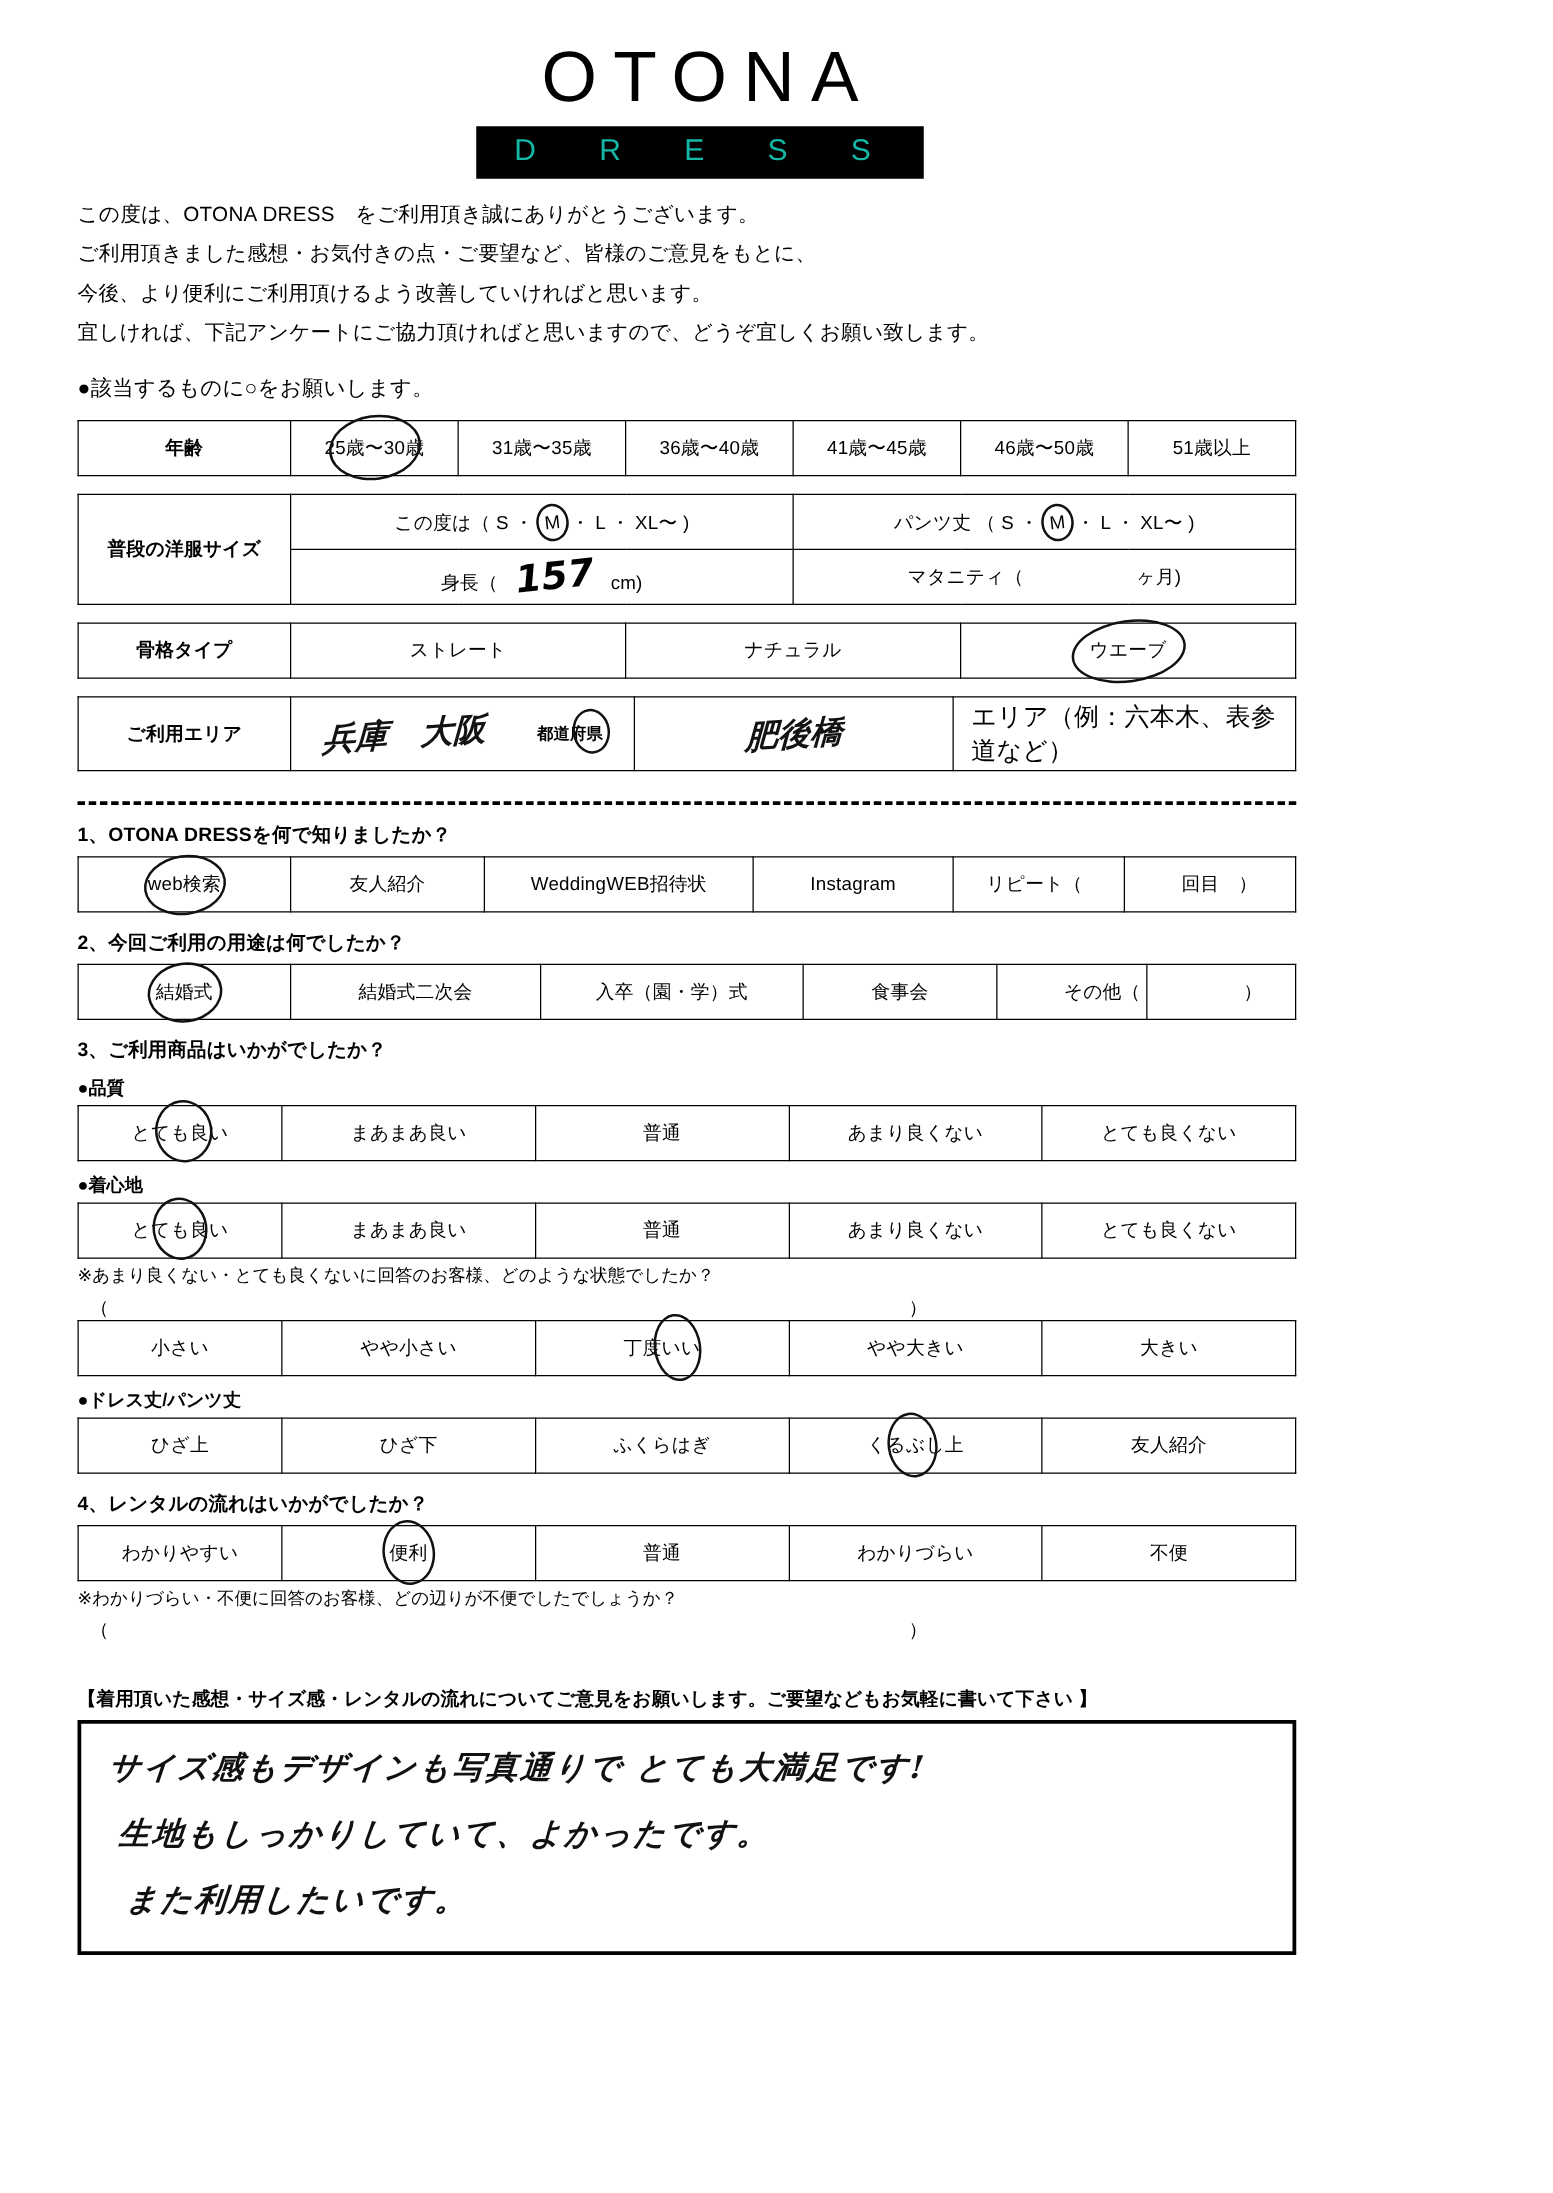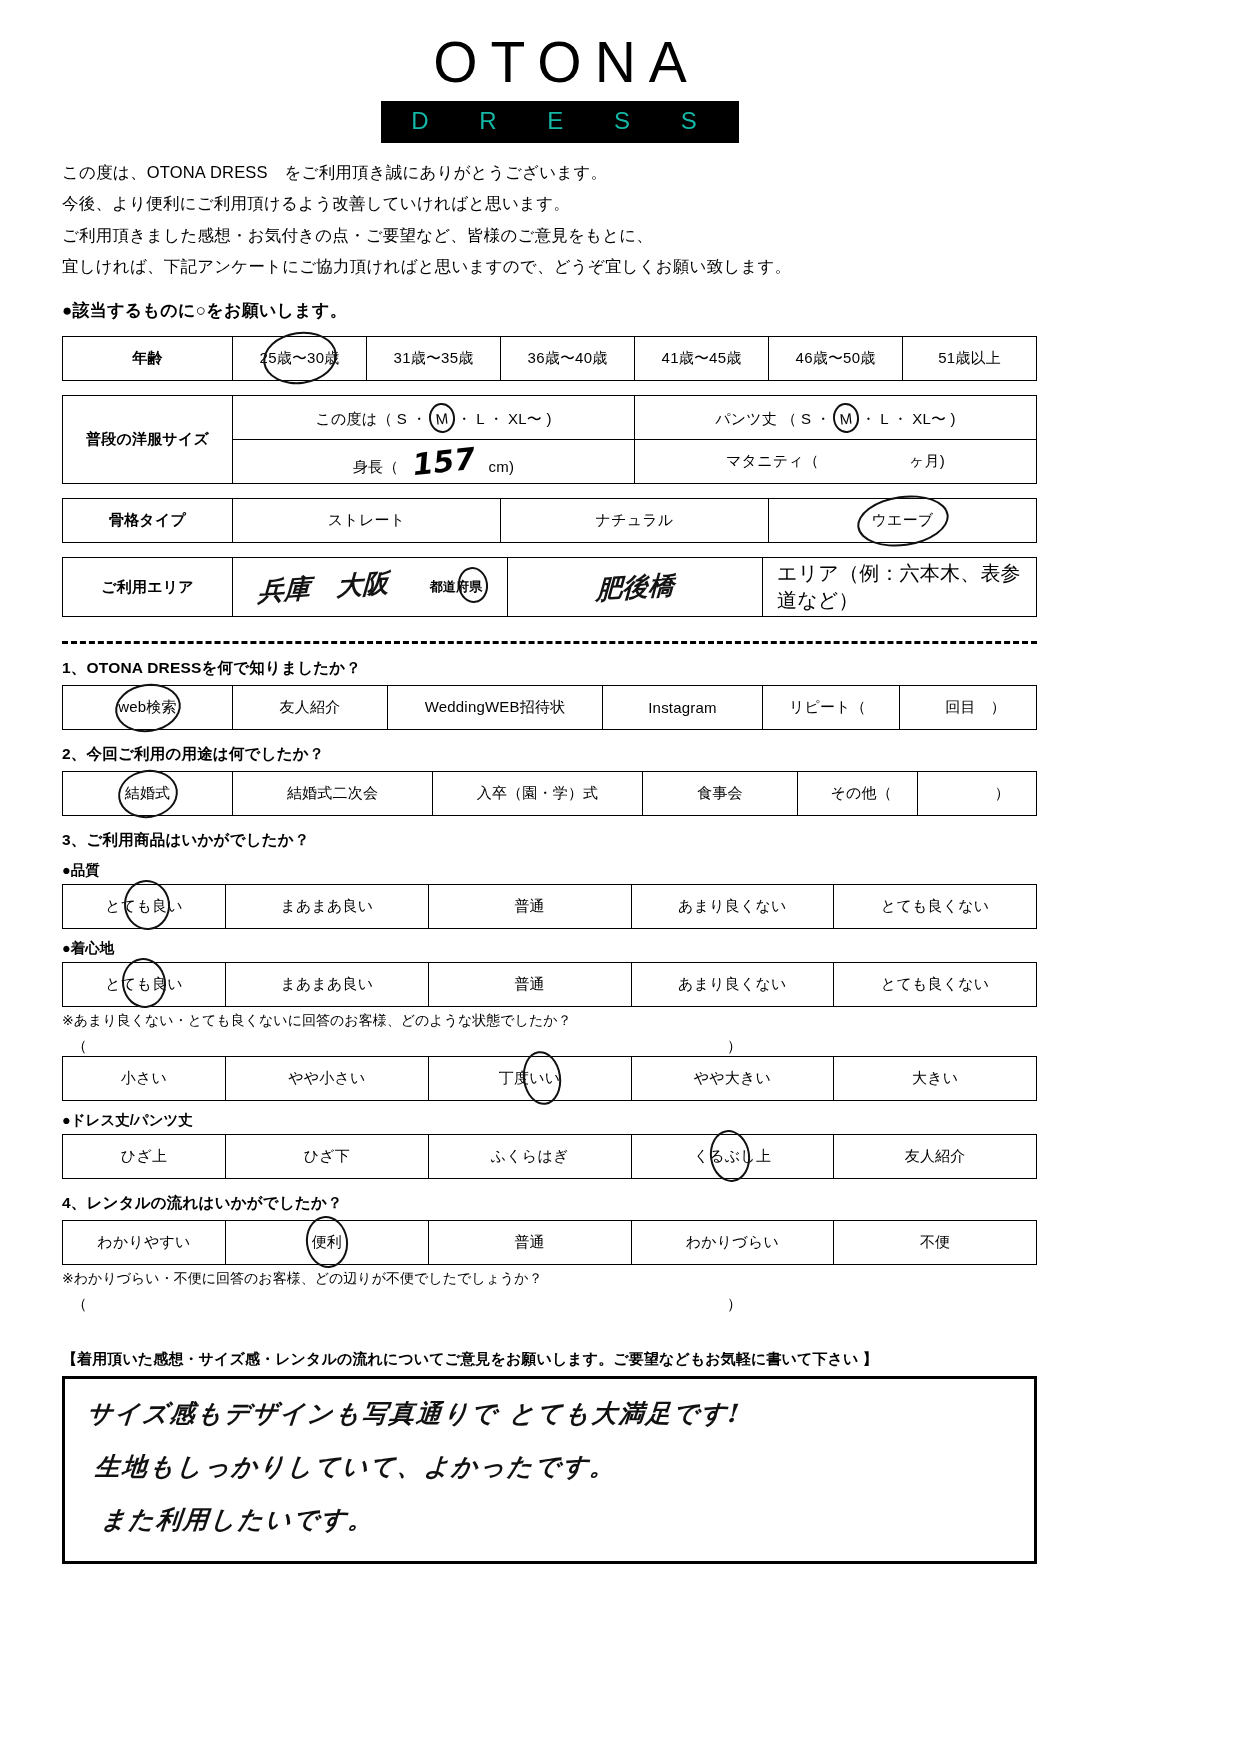--- a/index.html
+++ b/index.html
@@ -41,21 +41,21 @@
   .intro p {
     margin: 0 0 9px 0;
     font-size: 16.5px;
     line-height: 1.35;
     letter-spacing: 0.2px;
   }
 
   .section-head {
     margin: 22px 0 9px 62px;
     font-size: 17px;
-    font-weight: bold;
+    font-weight: normal;
     letter-spacing: 0.3px;
   }
   .q-head {
     margin: 14px 0 6px 62px;
     font-size: 15.5px;
     font-weight: bold;
     letter-spacing: 0.2px;
   }
   .sub-head {
     margin: 10px 0 4px 62px;
@@ -220,22 +220,22 @@
 
 <div class="page">
 
   <div class="logo-block">
     <div class="logo-word">OTONA</div>
     <div class="logo-bar">D R E S S</div>
   </div>
 
   <div class="intro">
     <p>この度は、OTONA DRESS　をご利用頂き誠にありがとうございます。</p>
+    <p>ご利用頂きました感想・お気付きの点・ご要望など、皆様のご意見をもとに、</p>
     <p>今後、より便利にご利用頂けるよう改善していければと思います。</p>
-    <p>ご利用頂きました感想・お気付きの点・ご要望など、皆様のご意見をもとに、</p>
     <p>宜しければ、下記アンケートにご協力頂ければと思いますので、どうぞ宜しくお願い致します。</p>
   </div>
 
   <div class="section-head">●該当するものに○をお願いします。</div>
 
   <div class="tbl-wrap">
   <table class="form">
         <tbody>
     <tr>
       <td class="label" style="width:170px">年齢</td>
@@ -339,21 +339,21 @@
   <table class="form">
       <tbody>
     <tr>
       <td style="width:170px">
         <span>結婚式</span>
         <span class="circ circ-opt" style="width:60px;height:48px;margin-left:-30px;margin-top:-24px;"></span>
       </td>
       <td style="width:200px">結婚式二次会</td>
       <td style="width:210px">入卒（園・学）式</td>
       <td style="width:155px">食事会</td>
-      <td style="text-align:center;padding-left:12px;">その他（</td>
+      <td style="text-align:right;padding-left:12px;">その他（</td>
       <td style="text-align:right;padding-right:26px;border-left:none;">）</td>
     </tr>
   </tbody>
     </table>
 
   <div class="q-head">3、ご利用商品はいかがでしたか？</div>
 
   <div class="sub-head">●品質</div>
   <table class="form">
       <tbody>

